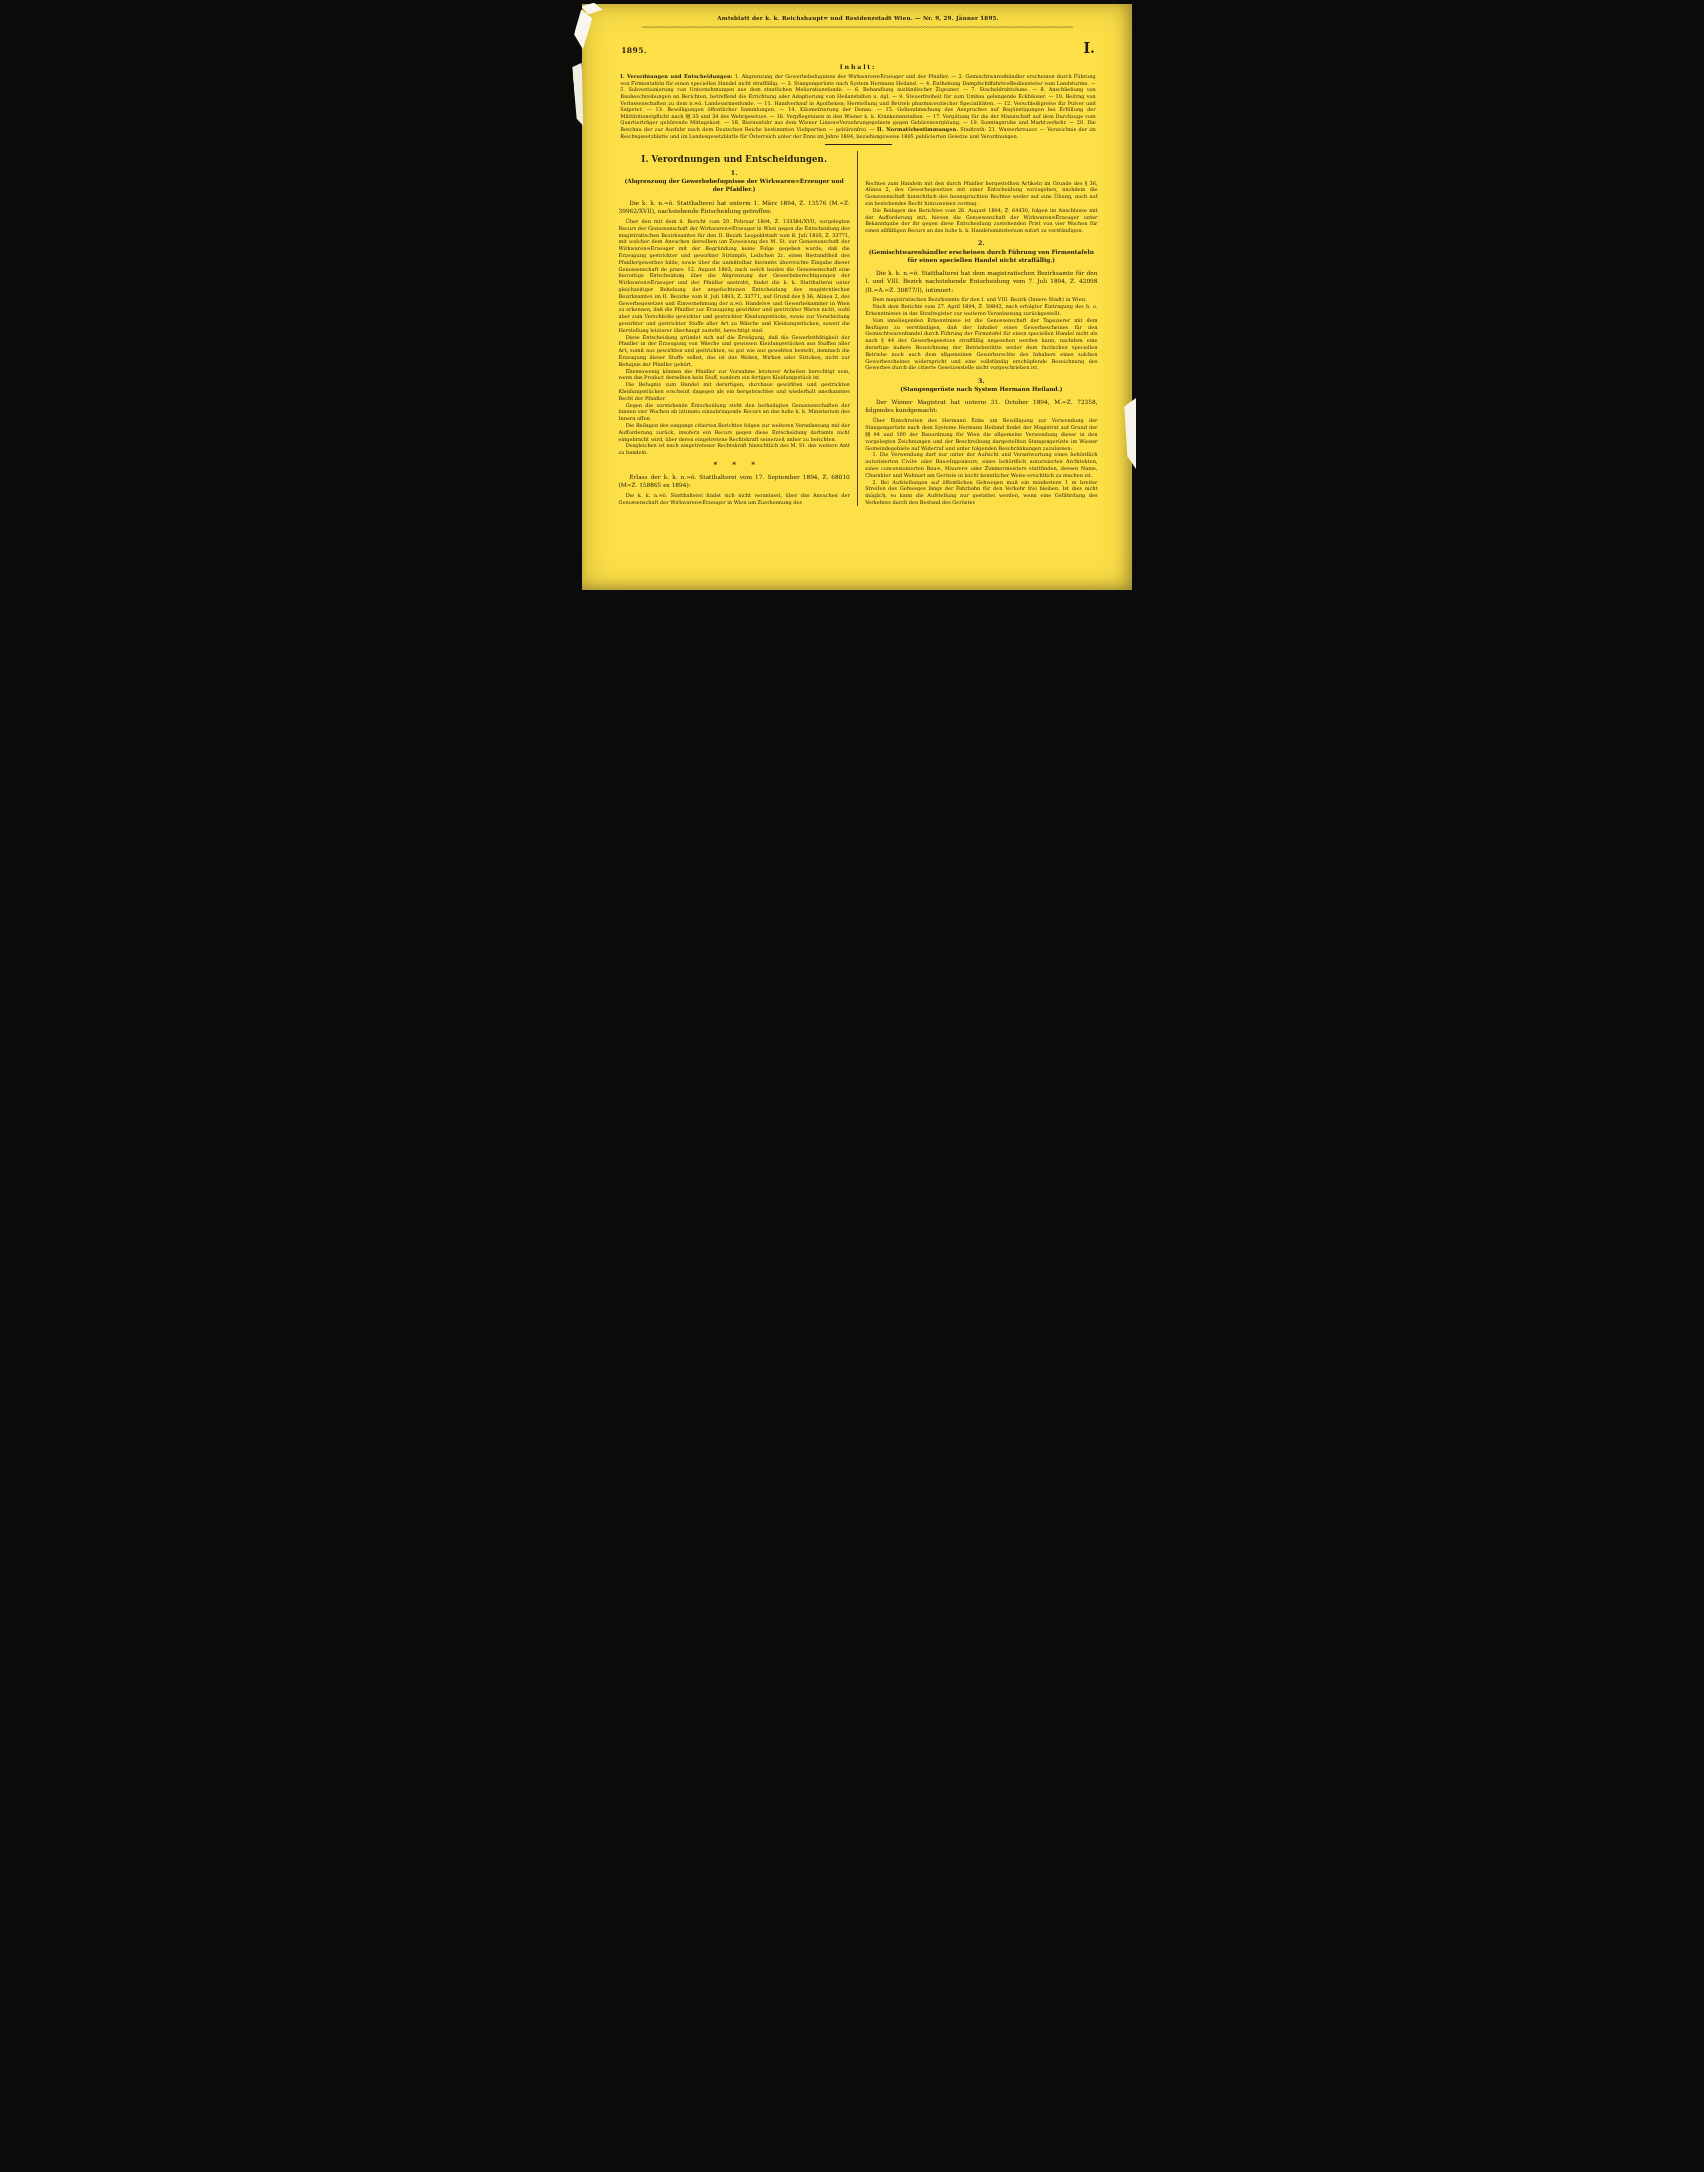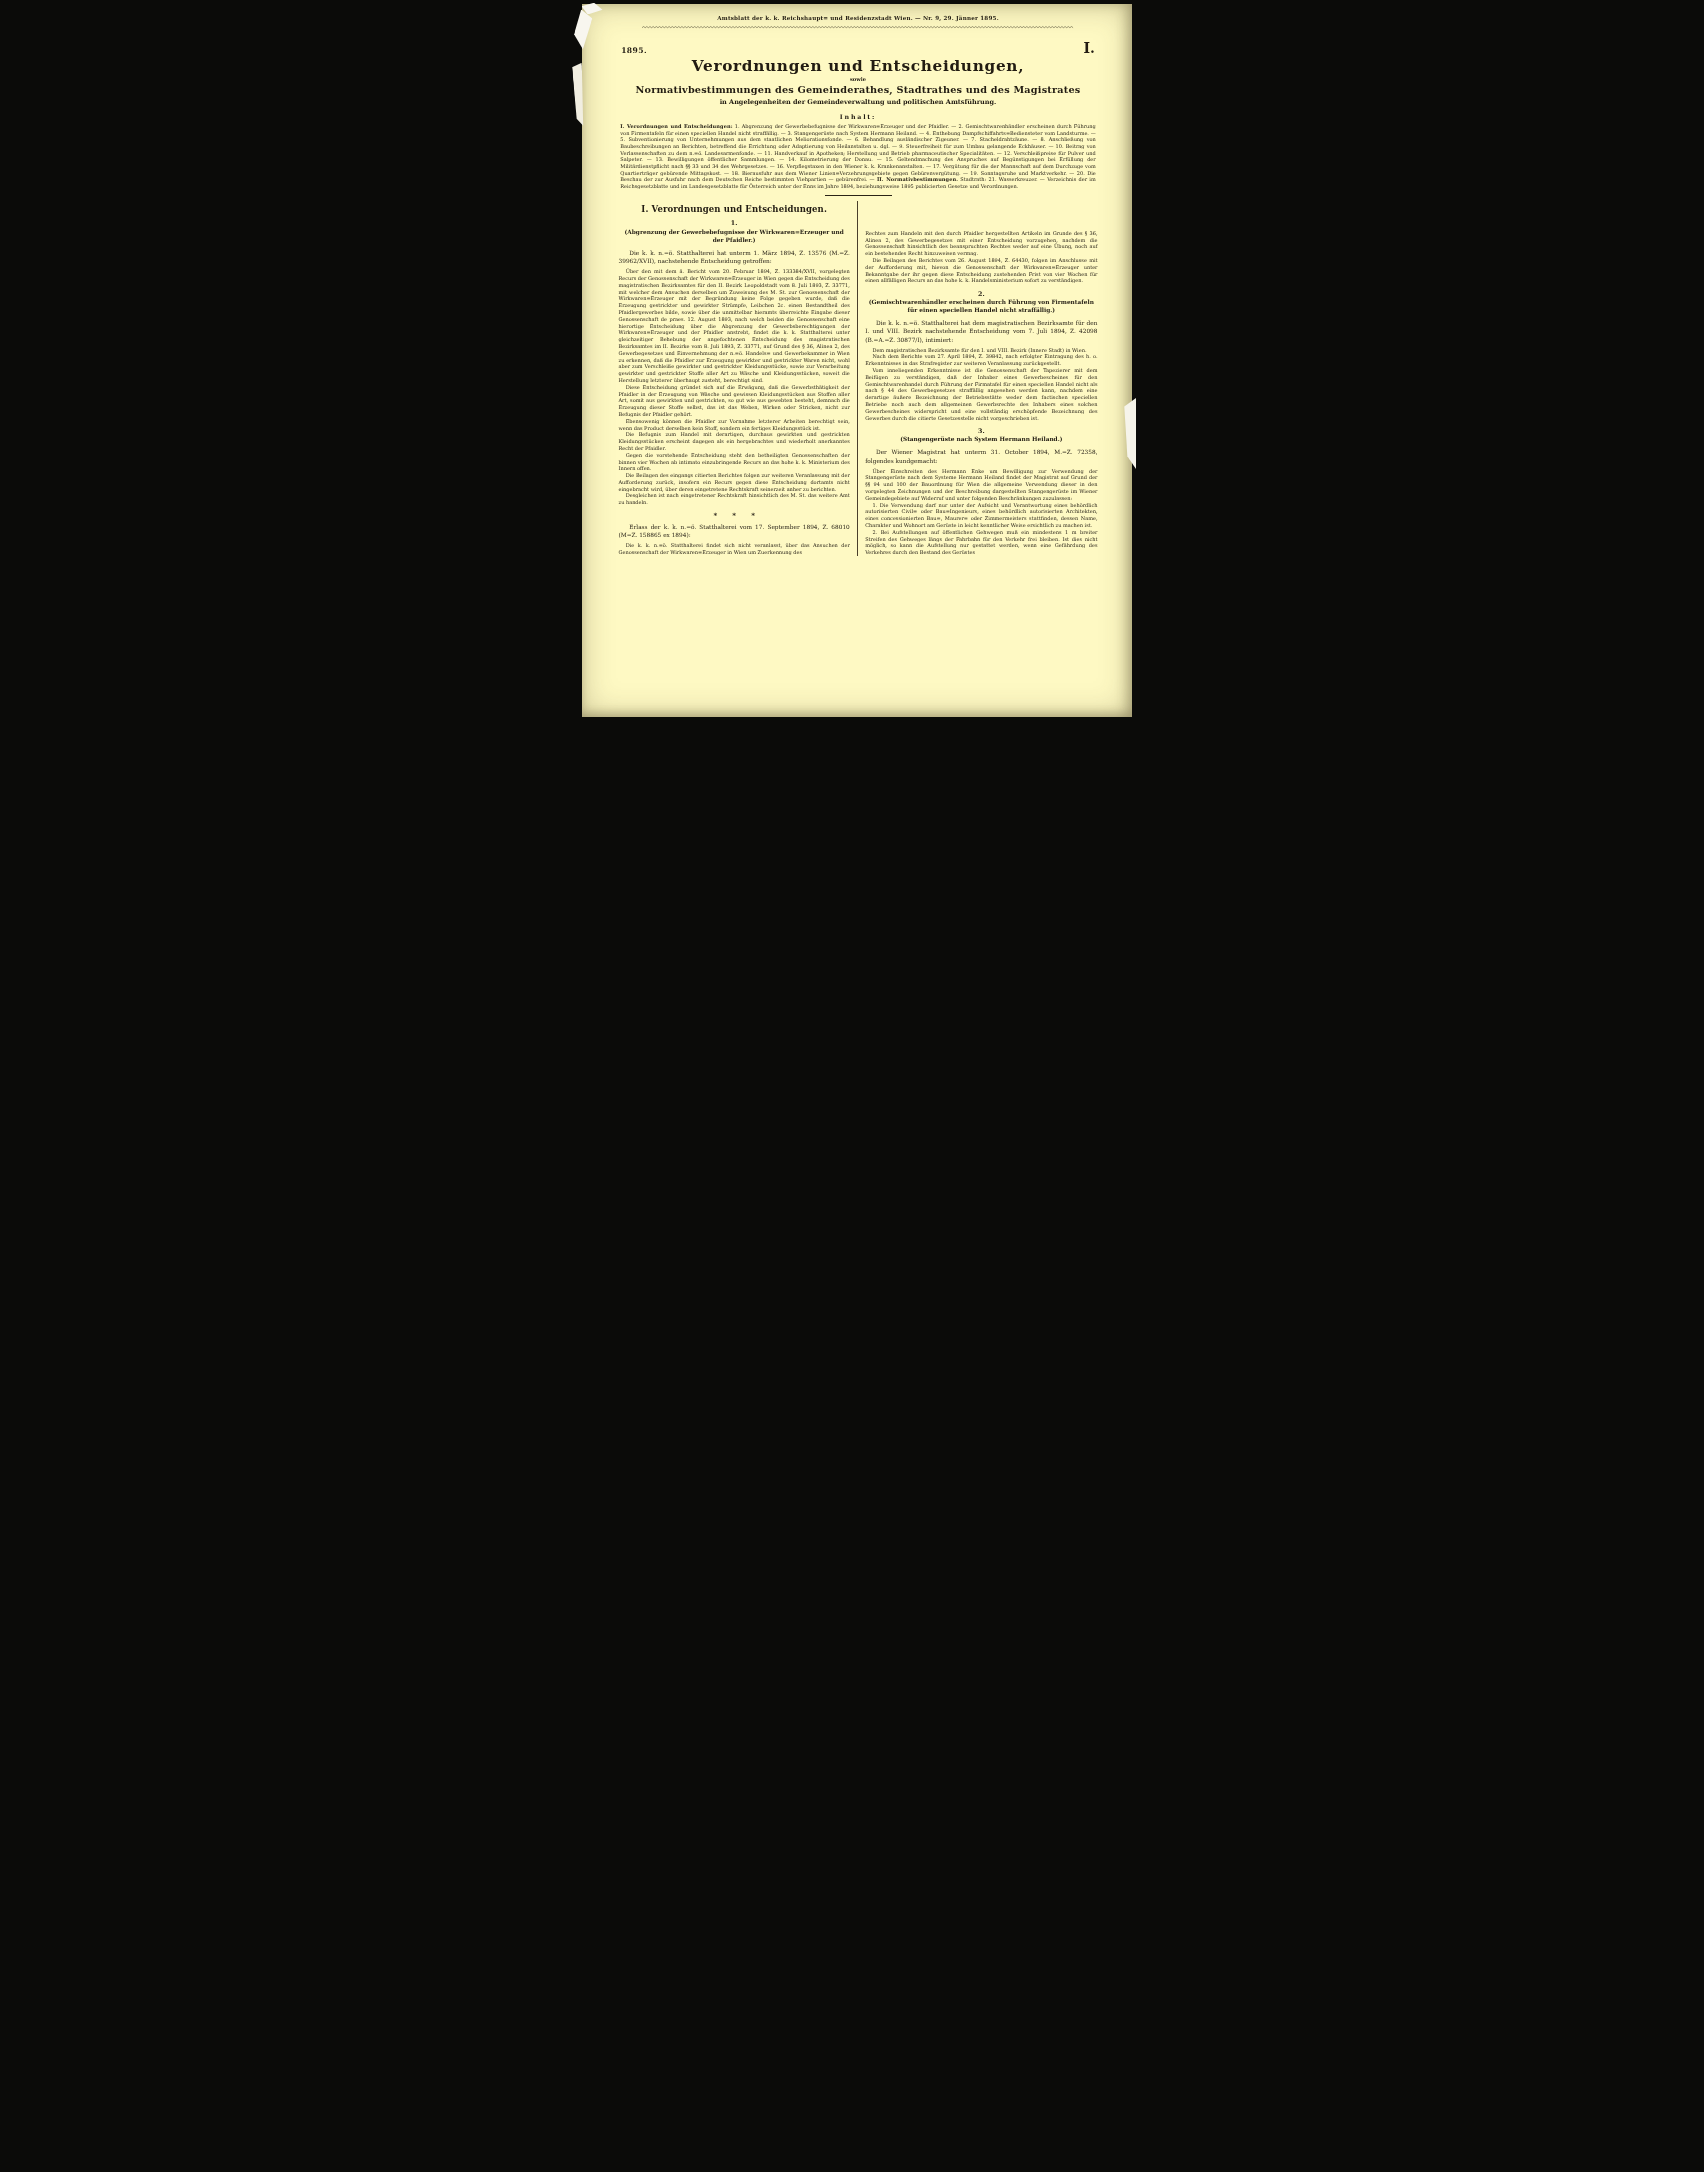--- a/index.html
+++ b/index.html
@@ -12,23 +12,23 @@
     position: relative;
     width: 568px;
     min-height: 724px;
     margin: 0 auto;
     padding: 3.6px 4.5px 8px 13.5px;
     box-sizing: border-box;
     background: #0b0b09;
   }
   .paper {
     position: relative;
-    background: #fef9c3;
+    background: #fde047;
     color: #221c12;
-    height: 713px;
+    height: 586px;
     overflow: hidden;
     box-sizing: border-box;
     padding: 9px 34px 13.5px 37px;
     box-shadow:
       inset 0 0 31.5px rgba(70, 58, 30, 0.28),
       inset -6.3px 0 11.7px rgba(60, 48, 25, 0.22),
       inset 0 -4.5px 10px rgba(60, 48, 25, 0.18);
   }
   .torn {
     position: absolute;
@@ -159,26 +159,20 @@
       <svg viewBox="0 0 1080 8" preserveAspectRatio="none" aria-hidden="true">
         <path d="M0 6 q4 -5 8 0 q4 -5 8 0 q4 -5 8 0 q4 -5 8 0 q4 -5 8 0 q4 -5 8 0 q4 -5 8 0 q4 -5 8 0 q4 -5 8 0 q4 -5 8 0 q4 -5 8 0 q4 -5 8 0 q4 -5 8 0 q4 -5 8 0 q4 -5 8 0 q4 -5 8 0 q4 -5 8 0 q4 -5 8 0 q4 -5 8 0 q4 -5 8 0 q4 -5 8 0 q4 -5 8 0 q4 -5 8 0 q4 -5 8 0 q4 -5 8 0 q4 -5 8 0 q4 -5 8 0 q4 -5 8 0 q4 -5 8 0 q4 -5 8 0 q4 -5 8 0 q4 -5 8 0 q4 -5 8 0 q4 -5 8 0 q4 -5 8 0 q4 -5 8 0 q4 -5 8 0 q4 -5 8 0 q4 -5 8 0 q4 -5 8 0 q4 -5 8 0 q4 -5 8 0 q4 -5 8 0 q4 -5 8 0 q4 -5 8 0 q4 -5 8 0 q4 -5 8 0 q4 -5 8 0 q4 -5 8 0 q4 -5 8 0 q4 -5 8 0 q4 -5 8 0 q4 -5 8 0 q4 -5 8 0 q4 -5 8 0 q4 -5 8 0 q4 -5 8 0 q4 -5 8 0 q4 -5 8 0 q4 -5 8 0 q4 -5 8 0 q4 -5 8 0 q4 -5 8 0 q4 -5 8 0 q4 -5 8 0 q4 -5 8 0 q4 -5 8 0 q4 -5 8 0 q4 -5 8 0 q4 -5 8 0 q4 -5 8 0 q4 -5 8 0 q4 -5 8 0 q4 -5 8 0 q4 -5 8 0 q4 -5 8 0 q4 -5 8 0 q4 -5 8 0 q4 -5 8 0 q4 -5 8 0 q4 -5 8 0 q4 -5 8 0 q4 -5 8 0 q4 -5 8 0 q4 -5 8 0 q4 -5 8 0 q4 -5 8 0 q4 -5 8 0 q4 -5 8 0 q4 -5 8 0 q4 -5 8 0 q4 -5 8 0 q4 -5 8 0 q4 -5 8 0 q4 -5 8 0 q4 -5 8 0 q4 -5 8 0 q4 -5 8 0 q4 -5 8 0 q4 -5 8 0 q4 -5 8 0 q4 -5 8 0 q4 -5 8 0 q4 -5 8 0 q4 -5 8 0 q4 -5 8 0 q4 -5 8 0 q4 -5 8 0 q4 -5 8 0 q4 -5 8 0 q4 -5 8 0 q4 -5 8 0 q4 -5 8 0 q4 -5 8 0 q4 -5 8 0 q4 -5 8 0 q4 -5 8 0 q4 -5 8 0 q4 -5 8 0 q4 -5 8 0 q4 -5 8 0 q4 -5 8 0 q4 -5 8 0 q4 -5 8 0 q4 -5 8 0 q4 -5 8 0 q4 -5 8 0 q4 -5 8 0 q4 -5 8 0 q4 -5 8 0 q4 -5 8 0 q4 -5 8 0 q4 -5 8 0 q4 -5 8 0 q4 -5 8 0" fill="none" stroke="#2b2416" stroke-width="1.1"></path>
       </svg>
     </div>
 
     <div class="yearline">
       <span class="year">1895.</span>
       <span class="numeral">I.</span>
     </div>
 
-    <div class="titleblock">
-      <div class="title-main">Verordnungen und Entscheidungen,</div>
-      <div class="title-sowie">sowie</div>
-      <div class="title-line2">Normativbestimmungen des Gemeinderathes, Stadtrathes und des Magistrates</div>
-      <div class="title-line3">in Angelegenheiten der Gemeindeverwaltung und politischen Amtsführung.</div>
-    </div>
 
     <div class="inhalt">
       <div class="inhalt-head">Inhalt:</div>
       <p class="inhalt-body"><b>I. Verordnungen und Entscheidungen:</b><span> 1. Abgrenzung der Gewerbebefugnisse der Wirkwaren=Erzeuger und der Pfaidler. — 2. Gemischtwarenhändler erscheinen durch Führung von Firmentafeln für einen speciellen Handel nicht straffällig. — 3. Stangengerüste nach System Hermann Heiland. — 4. Enthebung Dampfschiffahrts=Bediensteter vom Landsturme. — 5. Subventionierung von Unternehmungen aus dem staatlichen Meliorationsfonde. — 6. Behandlung ausländischer Zigeuner. — 7. Stacheldrahtzäune. — 8. Anschließung von Baubeschreibungen an Berichten, betreffend die Errichtung oder Adaptierung von Heilanstalten u. dgl. — 9. Steuerfreiheit für zum Umbau gelangende Eckhäuser. — 10. Beitrag von Verlassenschaften zu dem n.=ö. Landesarmenfonde. — 11. Handverkauf in Apotheken; Herstellung und Betrieb pharmaceutischer Specialitäten. — 12. Verschleißpreise für Pulver und Salpeter. — 13. Bewilligungen öffentlicher Sammlungen. — 14. Kilometrierung der Donau. — 15. Geltendmachung des Anspruches auf Begünstigungen bei Erfüllung der Militärdienstpflicht nach §§ 33 und 34 des Wehrgesetzes. — 16. Verpflegstaxen in den Wiener k. k. Krankenanstalten. — 17. Vergütung für die der Mannschaft auf dem Durchzuge vom Quartierträger gebürende Mittagskost. — 18. Bierausfuhr aus dem Wiener Linien=Verzehrungsgebiete gegen Gebürenvergütung. — 19. Sonntagsruhe und Marktverkehr. — 20. Die Beschau der zur Ausfuhr nach dem Deutschen Reiche bestimmten Viehpartien — gebürenfrei. — </span><b>II. Normativbestimmungen.</b><span> Stadtrath: 21. Wasserkreuzer. — Verzeichnis der im Reichsgesetzblatte und im Landesgesetzblatte für Österreich unter der Enns im Jahre 1894, beziehungsweise 1895 publicierten Gesetze und Verordnungen.</span></p>
     </div>
 
     <hr class="short-rule">
 
     <div class="columns">
 

